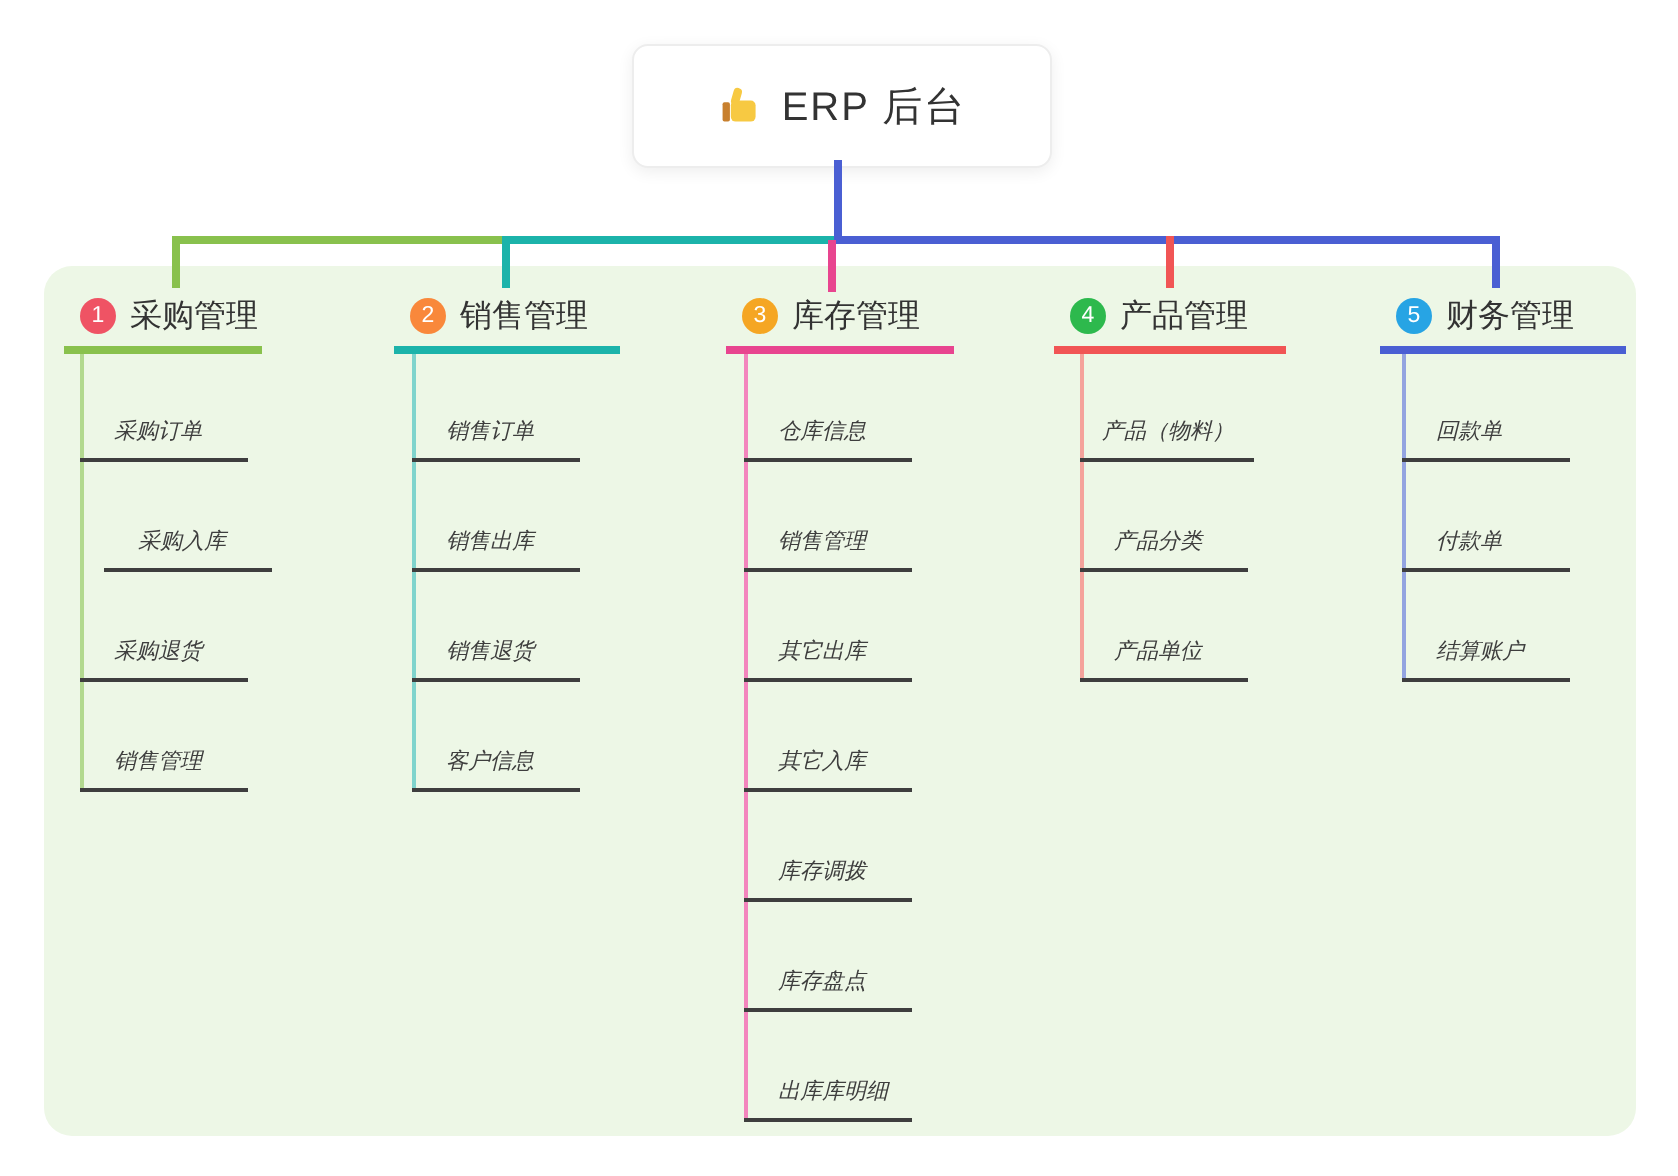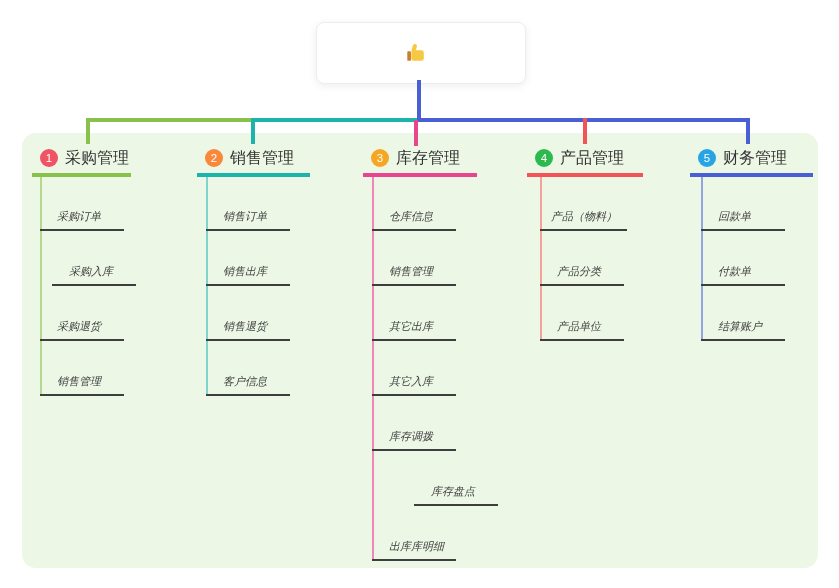--- a/index.html
+++ b/index.html
@@ -44,21 +44,21 @@
   }
   
   .vline{position:absolute;width:2px;top:177px;}
   .child{
     position:absolute;box-sizing:border-box;height:28px;line-height:26px;
     padding:0 10px 0 17px;border-bottom:2px solid;min-width:84px;
     font-size:11px;color:#3e3e3e;white-space:nowrap;font-style:italic;
   }
   
   .r1{top:203px;} .r2{top:258px;} .r3{top:313px;} .r4{top:368px;}
-  .r5{top:423px;} .r6{top:478px;margin-left:42px;} .r7{top:533px;}
+  .r5{top:423px;} .r6{top:478px;} .r7{top:533px;}
   
   .b1 .badge{background:#ef5364;} .b1.topic{border-bottom-color:#89c14d;}
   .b1 .vline{background:#b2d98e;}
   .b2 .badge{background:#f9883b;} .b2.topic{border-bottom-color:#1cb3aa;}
   .b2 .vline{background:#7fd4cd;}
   .b3 .badge{background:#f5a623;} .b3.topic{border-bottom-color:#e8458f;}
   .b3 .vline{background:#f385bd;}
   .b4 .badge{background:#2db94d;} .b4.topic{border-bottom-color:#f15555;}
   .b4 .vline{background:#f5a29b;}
   .b5 .badge{background:#27a4e4;} .b5.topic{border-bottom-color:#4a5fd3;}
@@ -70,20 +70,21 @@
 <div class="panel"></div>
 
 <div class="root-node">
   <span class="ticon">
     <svg width="22" height="22" viewBox="0 0 24 24">
       <rect x="2.5" y="10" width="4" height="10.5" rx="1" fill="#c8802e"></rect>
       <rect x="8" y="2" width="4.6" height="9.5" rx="2.2" fill="#f7c942" transform="rotate(16 10 6)"></rect>
       <rect x="7" y="9" width="13.5" height="11.5" rx="2.6" fill="#f7c942"></rect>
     </svg>
   </span>
+  <span>ERP 后台</span>
 </div>
 
 <div class="line w4 col-blue" style="left:417px;top:80px;height:42px;"></div>
 <div class="line h4 col-green" style="left:86px;top:118px;width:167px;"></div>
 <div class="line h4 col-teal" style="left:251px;top:118px;width:166px;"></div>
 <div class="line h4 col-blue" style="left:417px;top:118px;width:333px;"></div>
 <div class="line w4 col-green" style="left:86px;top:118px;height:26px;"></div>
 <div class="line w4 col-teal" style="left:251px;top:118px;height:26px;"></div>
 <div class="line w4 col-magenta" style="left:414px;top:120px;height:26px;"></div>
 <div class="line w4 col-red" style="left:583px;top:118px;height:26px;"></div>

